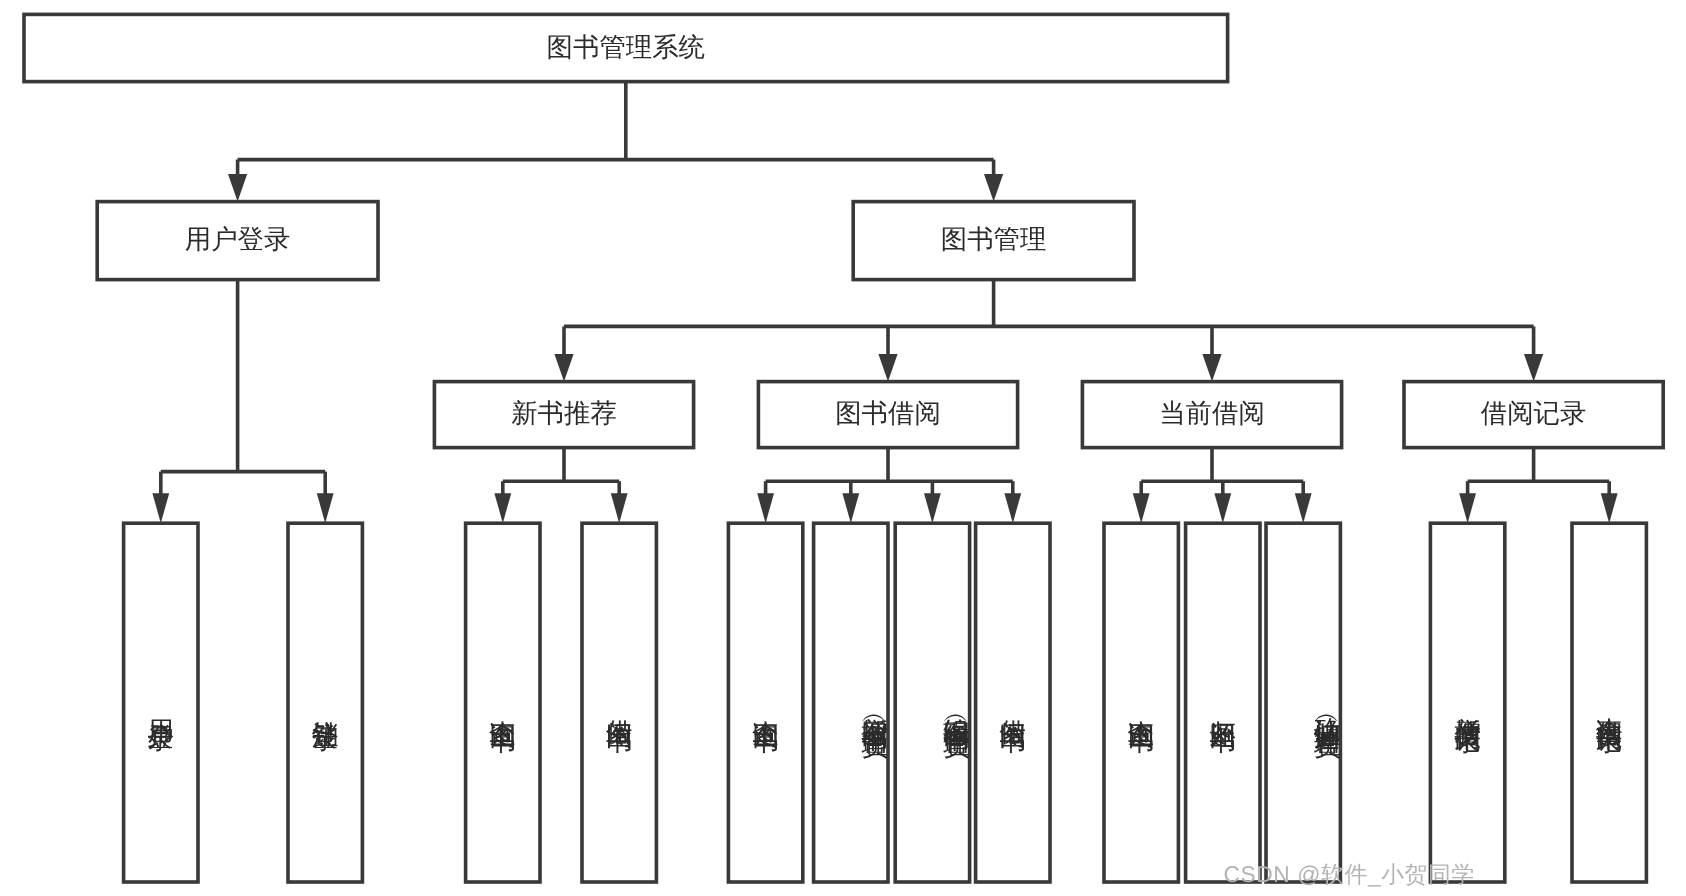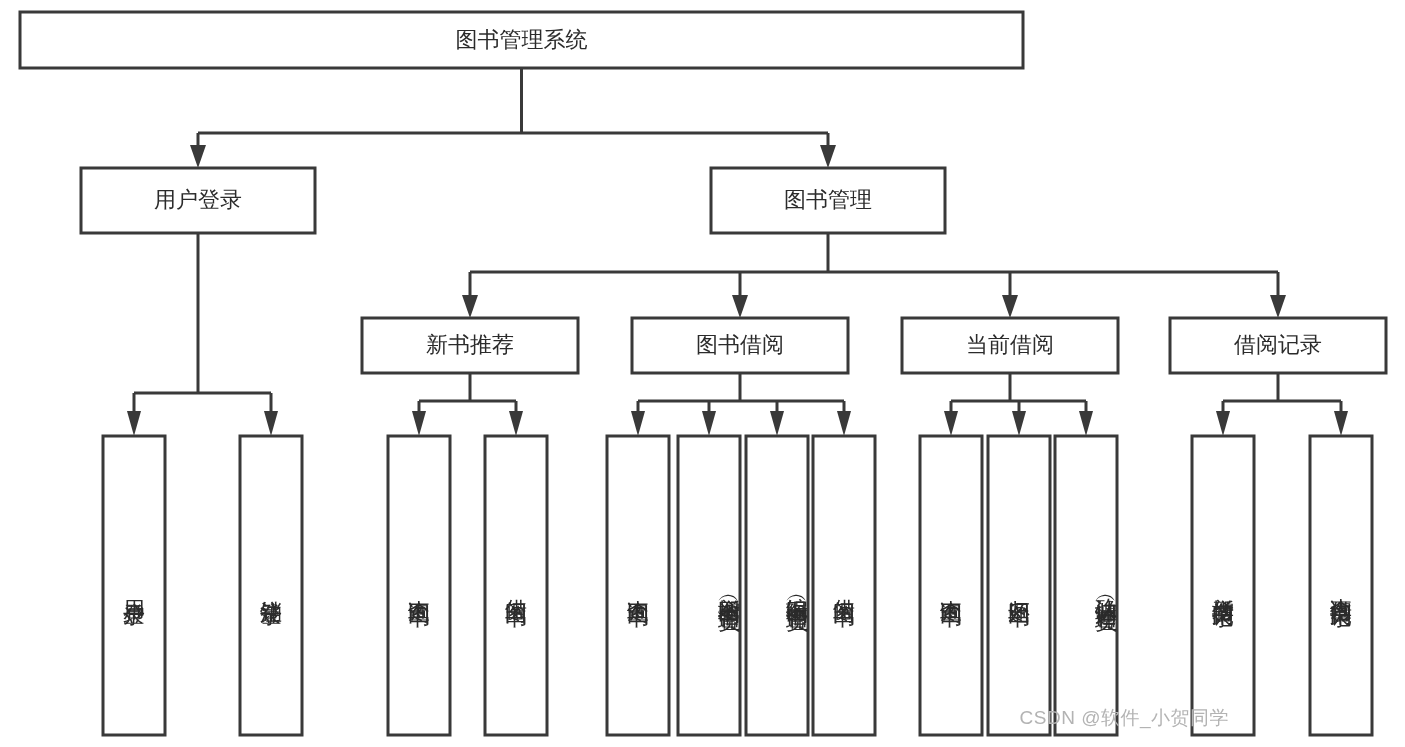--- a/index.html
+++ b/index.html
@@ -64,21 +64,21 @@
     white-space: nowrap;
     pointer-events: none;
   }
   .vlabel.centered {
     align-items: center;
     padding-top: 0;
   }
   #watermark {
     position: absolute;
     right: 10px;
-    bottom: 16px;
+    bottom: 5px;
     font-family: "Liberation Sans", "DejaVu Sans", sans-serif;
     font-size: 19px;
     color: #b3b3b3;
     white-space: nowrap;
     letter-spacing: 0.5px;
   }
 </style>
 </head>
 <body>
 

